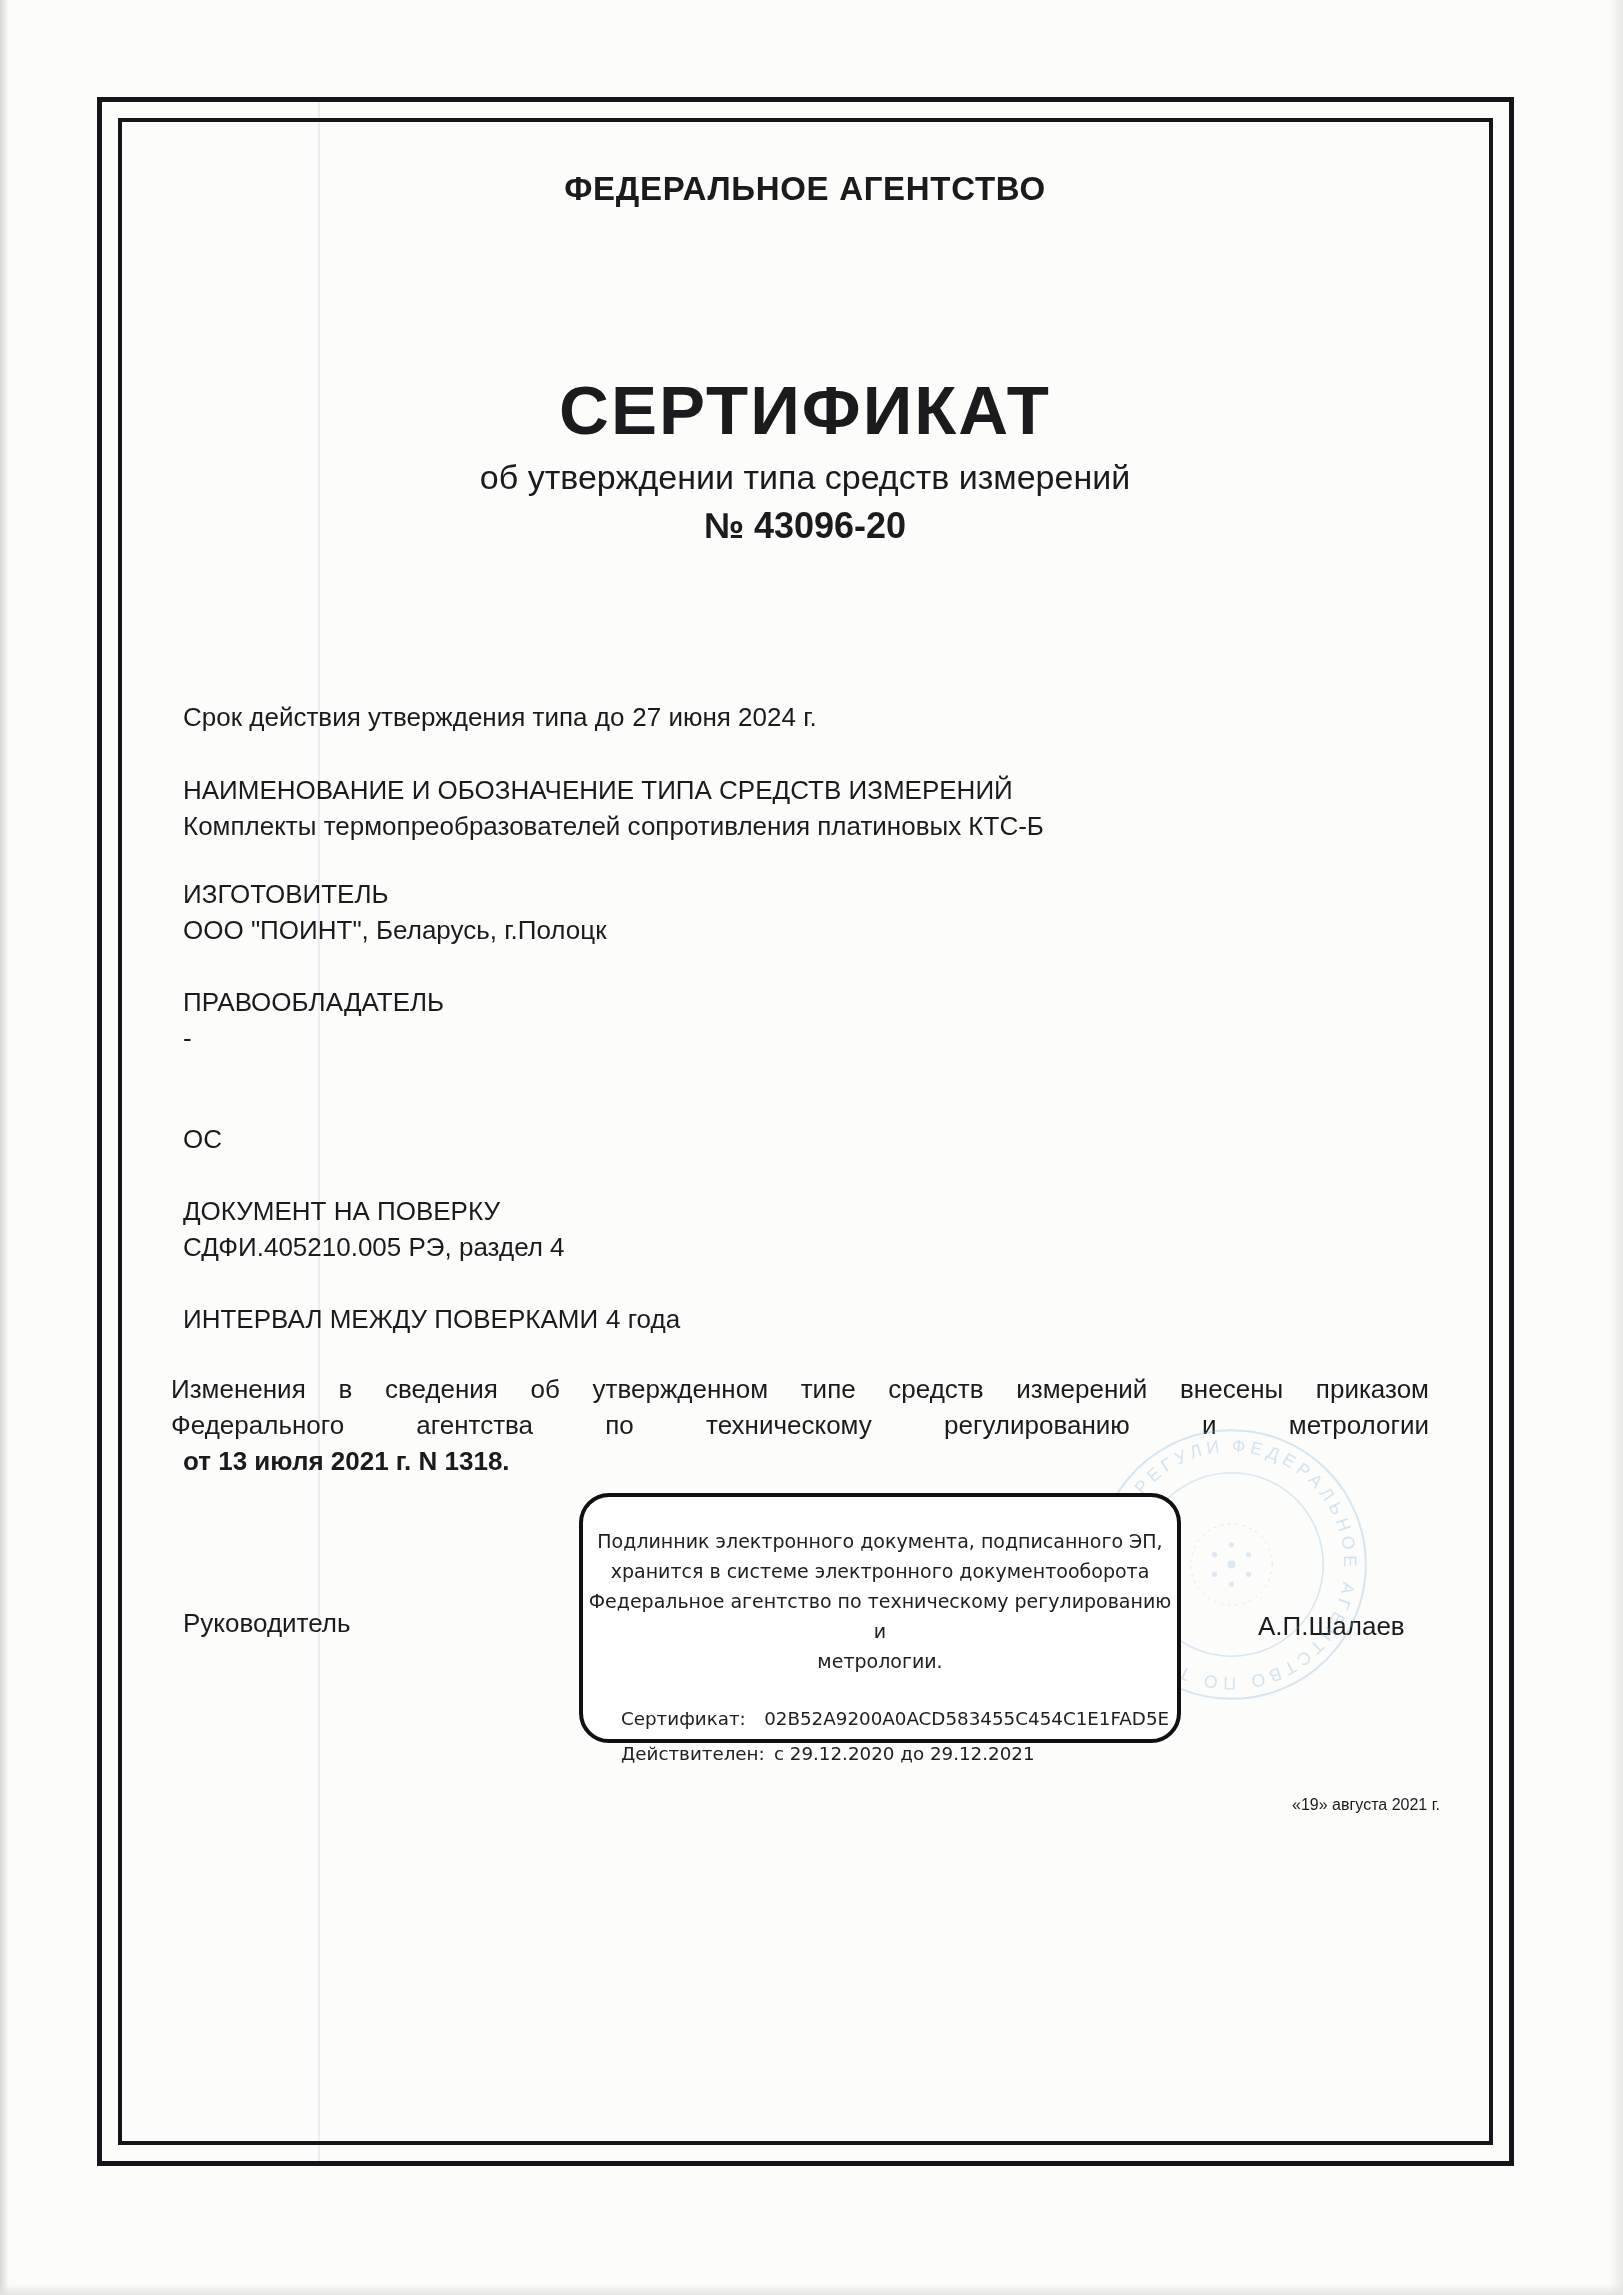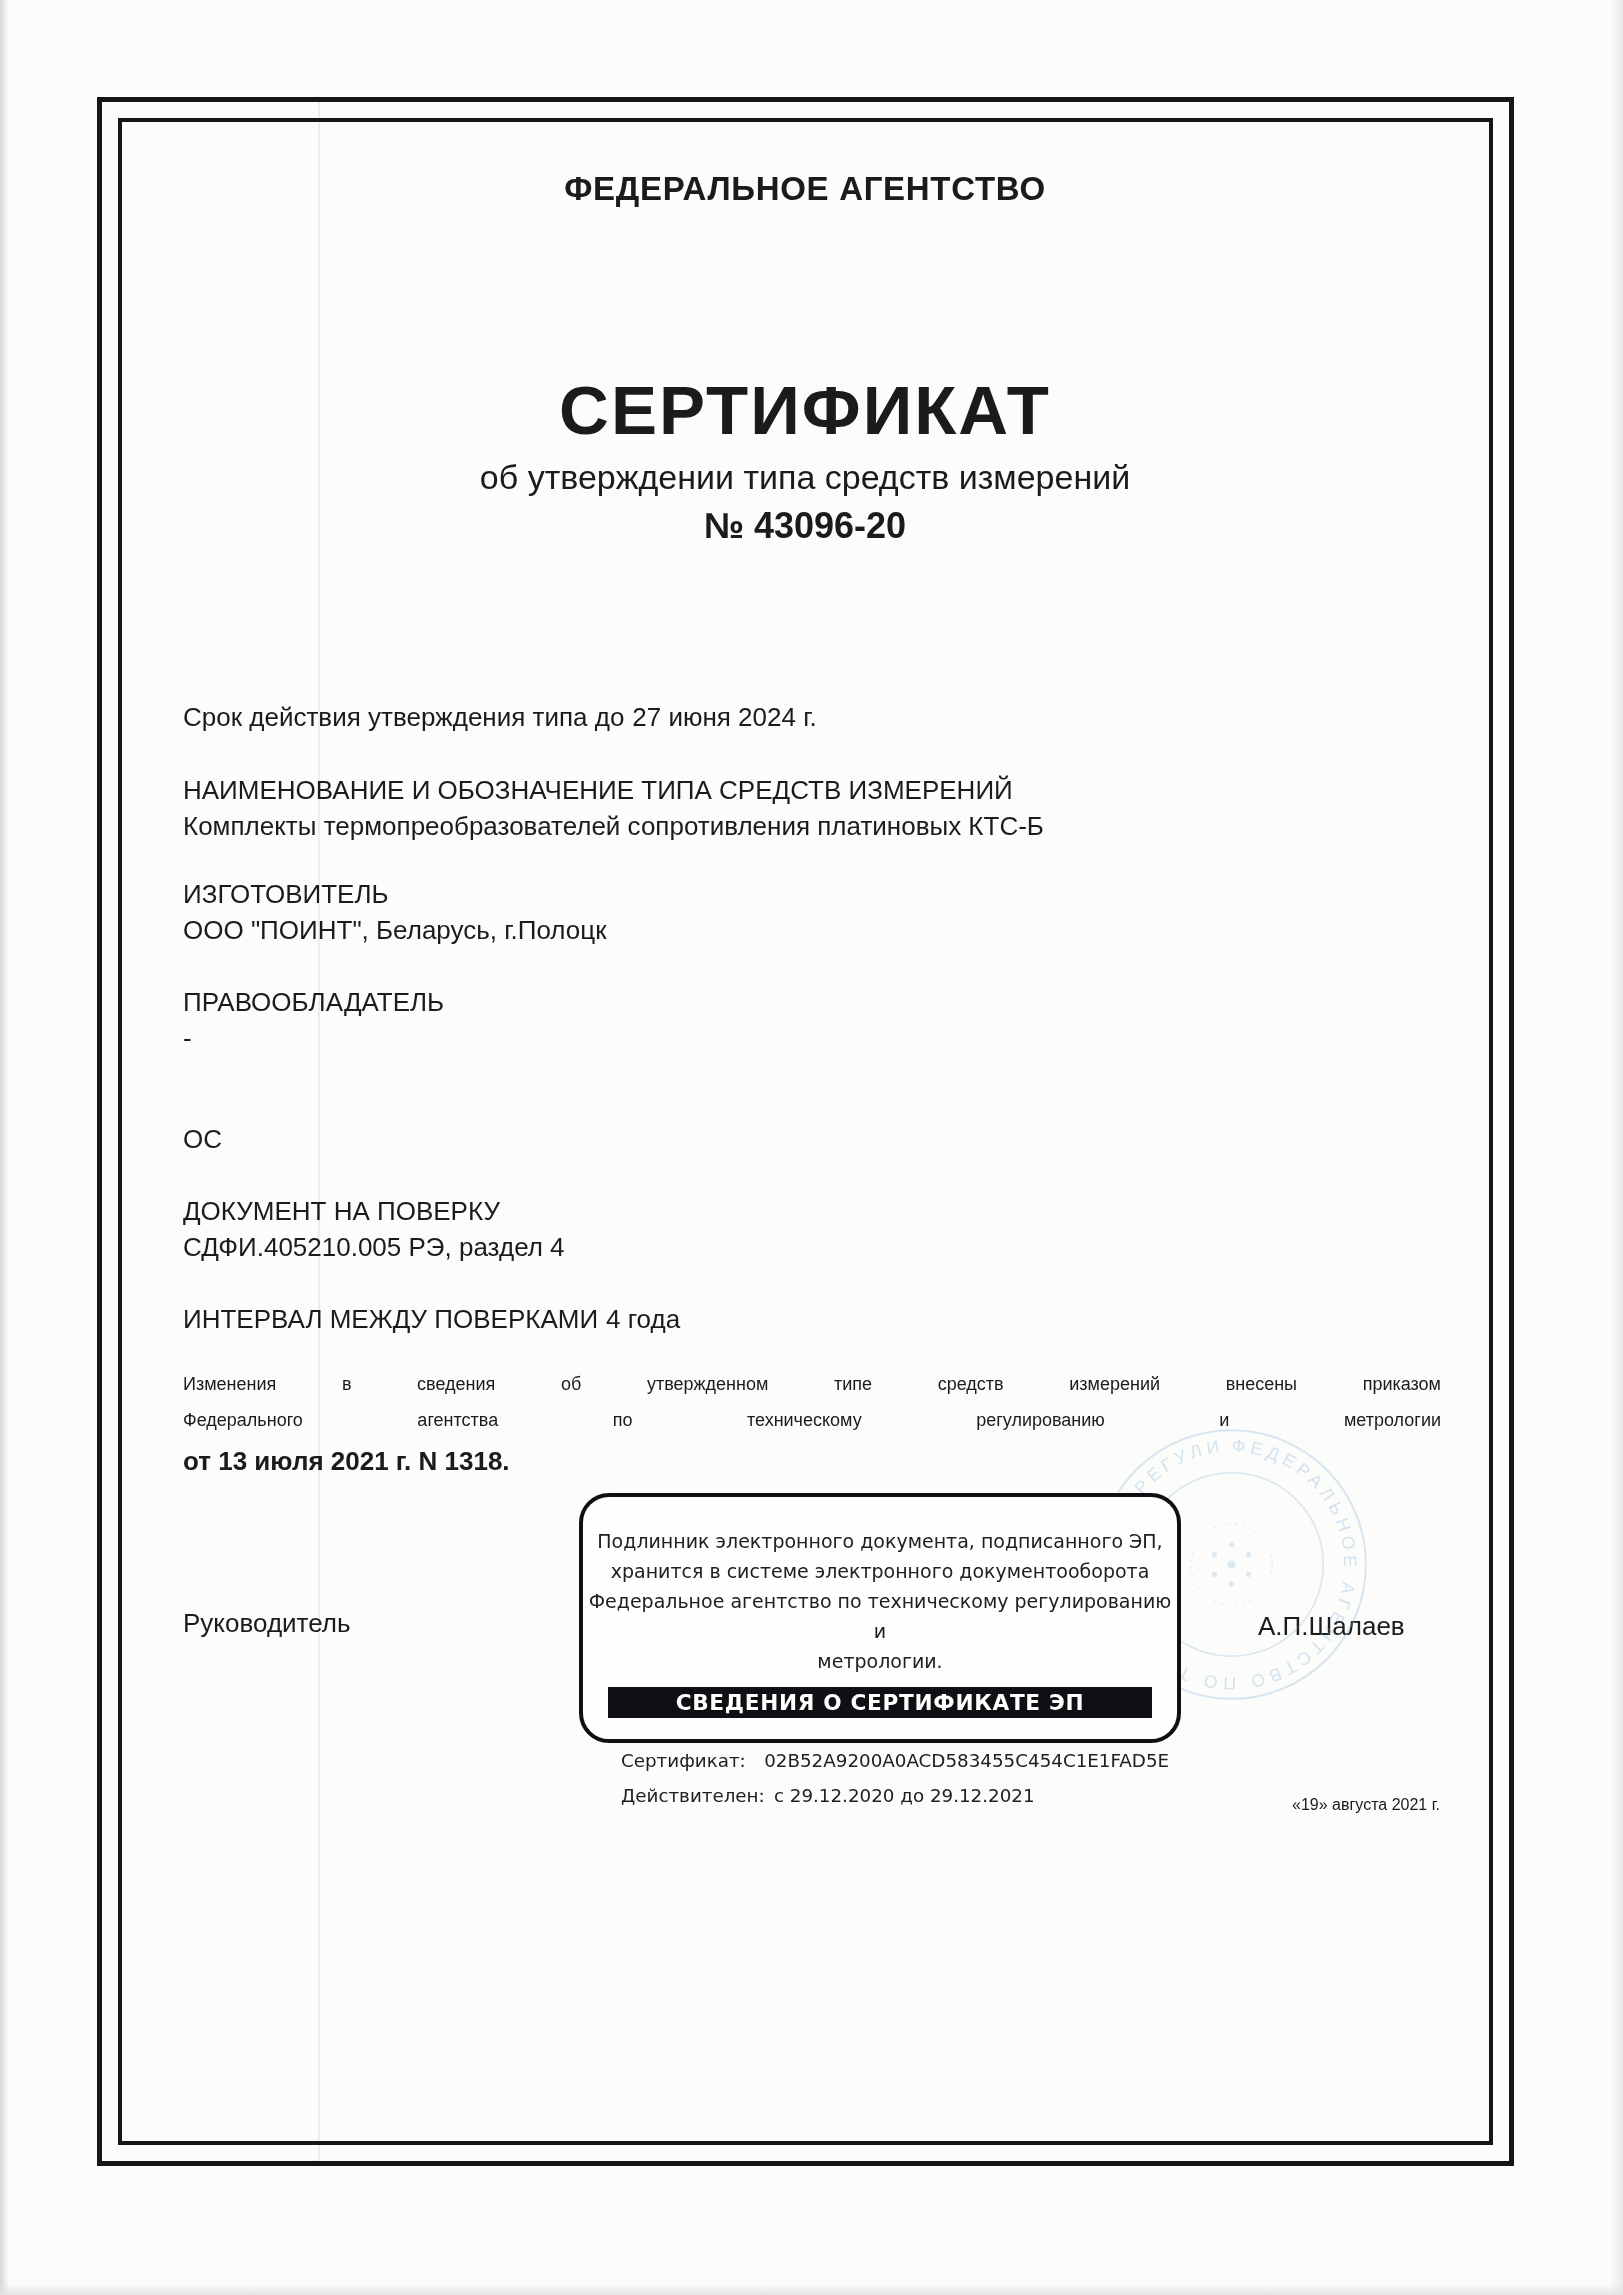--- a/index.html
+++ b/index.html
@@ -21,21 +21,21 @@
   .frame-outer{left:97px;top:97px;width:1417px;height:2069px;border-width:5.9px;}
   .frame-inner{left:118px;top:118px;width:1375px;height:2027px;border-width:4.6px;}
   .cz{position:absolute;left:98px;width:1414px;text-align:center;}
   .doc-header{top:165px;font-size:33px;font-weight:700;line-height:47px;letter-spacing:0.7px;}
   .doc-title{top:371px;font-size:69px;font-weight:700;letter-spacing:2px;}
   .doc-subtitle{top:458px;font-size:34px;}
   .doc-number{top:505px;font-size:36px;font-weight:700;}
   .bl{position:absolute;left:183px;font-size:26px;white-space:nowrap;}
   .bold{font-weight:400;text-align:right;}
   .val-gap{margin-left:7.9px;}
-  .para{position:absolute;left:183px;width:1258px;font-size:18px;
+  .para{position:absolute;left:171px;width:1258px;font-size:26px;
     text-align:justify;text-align-last:justify;white-space:normal;}
   .para-last{position:absolute;left:183px;font-size:26px;font-weight:700;}
   .sig-role{position:absolute;left:183px;top:1608px;font-size:26px;}
   .sig-name{position:absolute;left:1258px;top:1611px;font-size:26px;}
   .sig-date{position:absolute;left:982px;top:1796px;width:458px;text-align:right;font-size:16px;}
   .stamp{position:absolute;left:1048px;top:1381px;width:367px;height:367px;z-index:1;opacity:.55;}
   .esign-box{
     position:absolute;left:579px;top:1493px;width:602px;height:250px;z-index:2;
     box-sizing:border-box;background:#fefefe;border:4.6px solid #101014;border-radius:30px;
     font-family:"DejaVu Sans",sans-serif;color:#202024;
@@ -115,21 +115,20 @@
   <div class="para" style="top:1410px;">Федерального агентства по техническому регулированию и метрологии</div>
   <div class="para-last" style="top:1446px;">от 13 июля 2021 г. N 1318.</div>
 
   <div class="esign-box">
     <div class="esign-notice">
       <div>Подлинник электронного документа, подписанного ЭП,</div>
       <div>хранится в системе электронного документооборота</div>
       <div>Федеральное агентство по техническому регулированию и</div>
       <div>метрологии.</div>
     </div>
-    <div class="esign-bar">СВЕДЕНИЯ О СЕРТИФИКАТЕ ЭП</div>
     <div class="esign-details">
       <div>
         <span class="esign-label">Сертификат:</span><span class="esign-val">02B52A9200A0ACD583455C454C1E1FAD5E</span>
       </div>
       <div>
         <span class="esign-label-run">Действителен:</span><span class="esign-val">с 29.12.2020 до 29.12.2021</span>
       </div>
     </div>
   </div>
 

